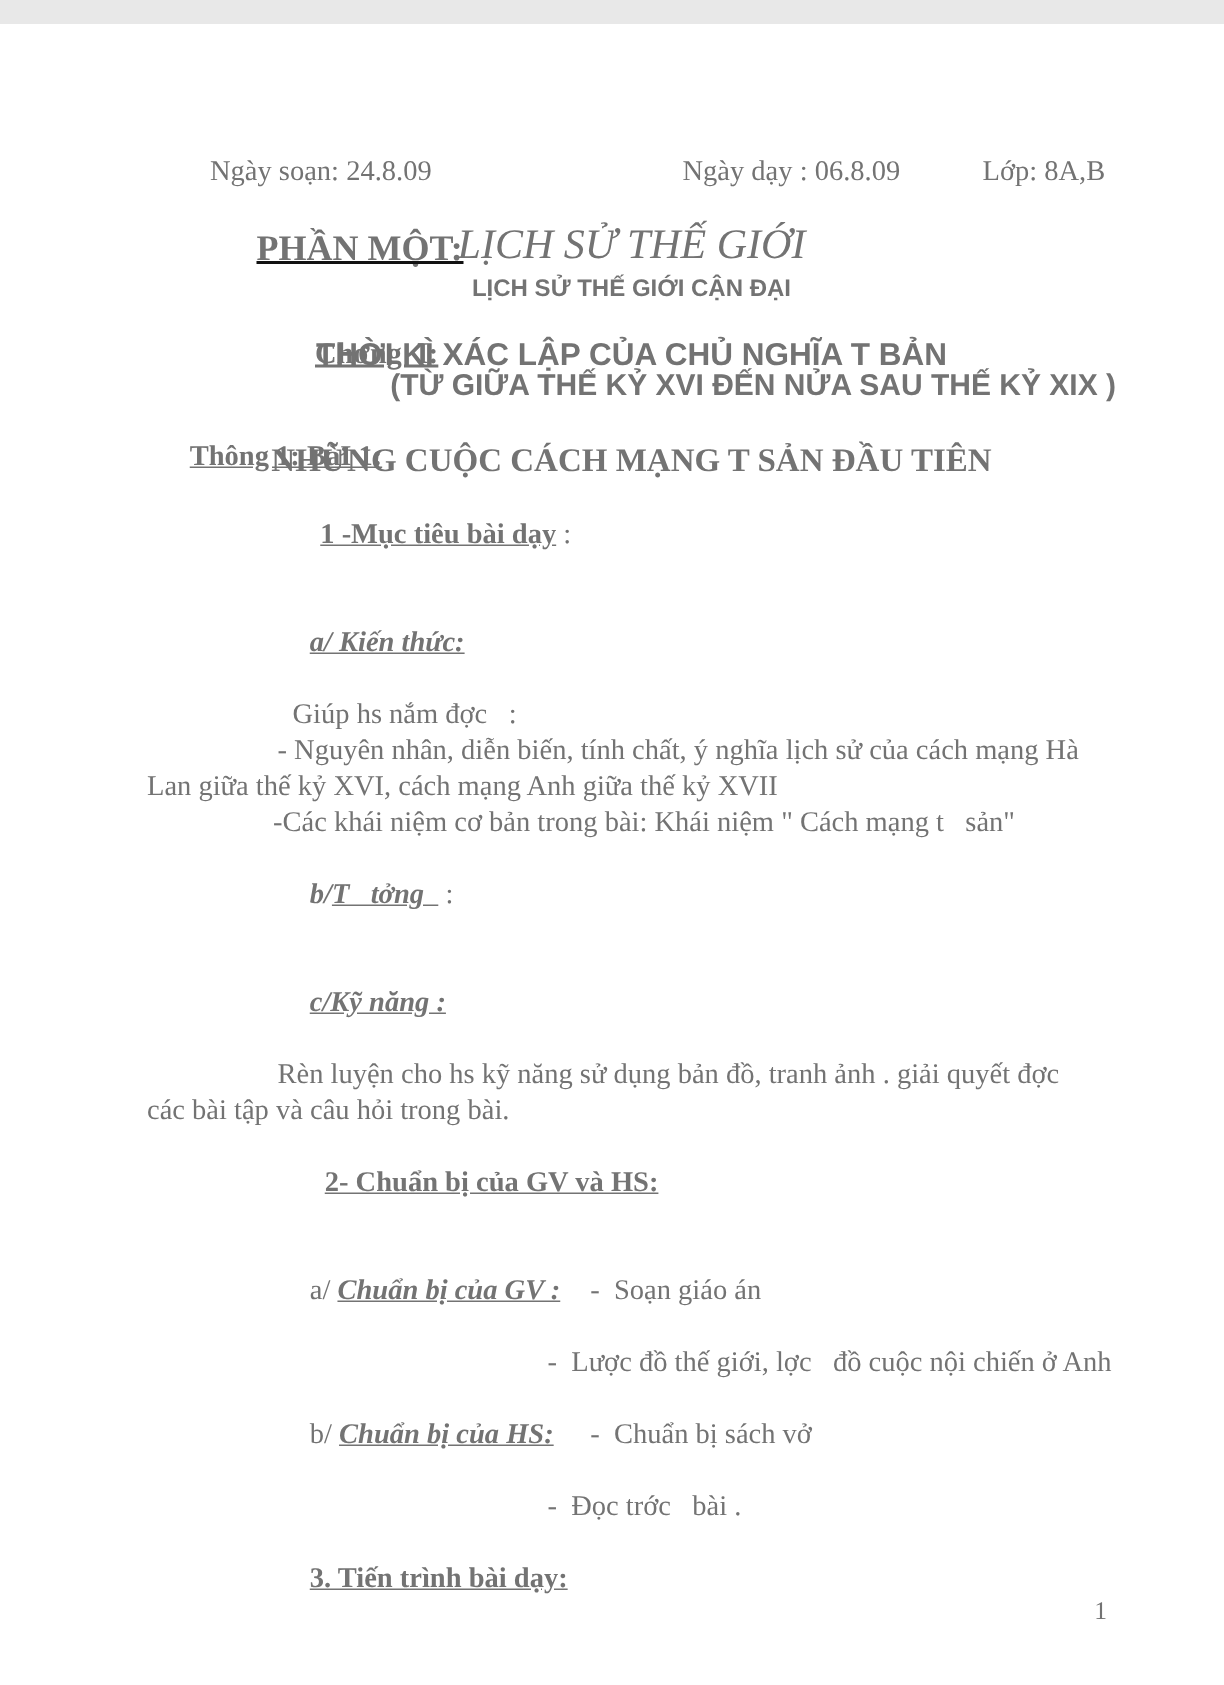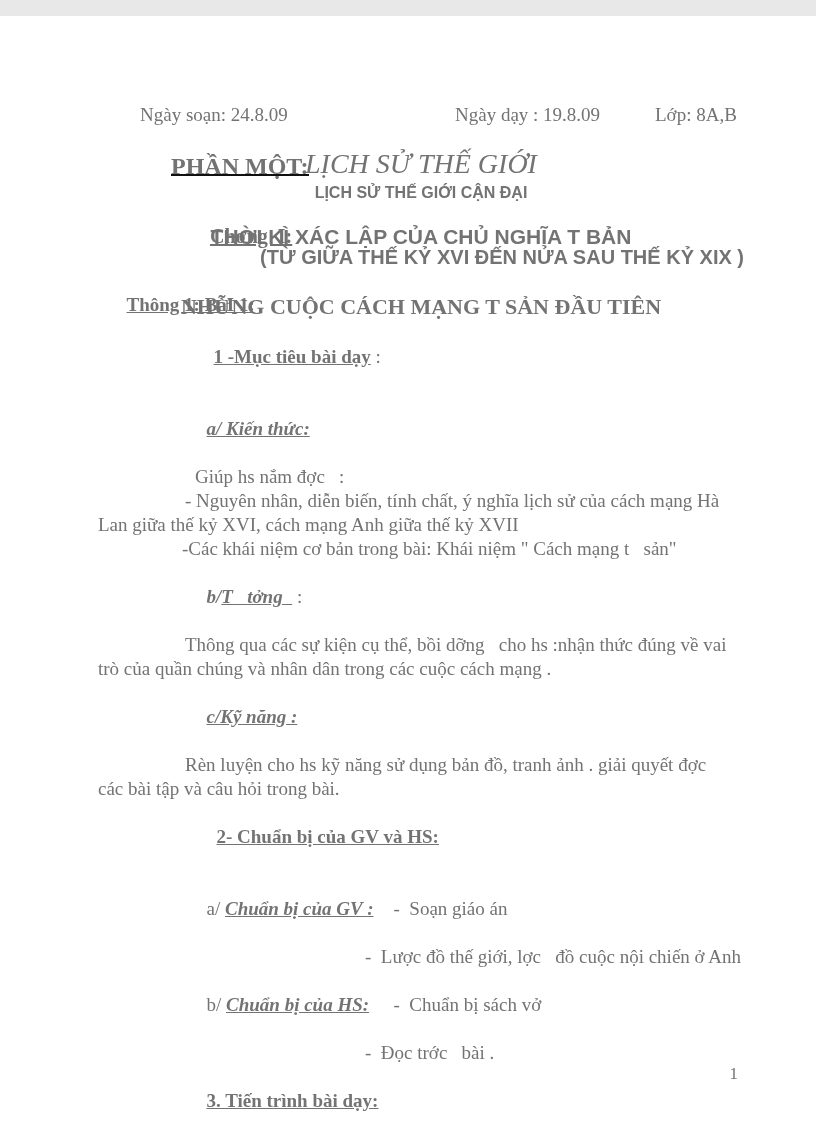--- a/index.html
+++ b/index.html
@@ -47,21 +47,21 @@
   .page-number { position:absolute; right:78px; top:1048px; font-size:17px; }
 </style>
 </head>
 <body>
 
 <div class="page">
   <div class="content">
 
     <p class="meta-line">
       <span class="meta-soan">Ngày soạn: 24.8.09</span>
-      <span class="meta-day">Ngày dạy : 19.8.09</span>
+      <span class="meta-day">Ngày dạy : 06.8.09</span>
       <span class="meta-lop">Lớp: 8A,B</span>
     </p>
 
     <p class="part-line">
       <span class="part-label">PHẦN MỘT:</span>
     </p>
 
     <h1 class="title-main">LỊCH SỬ THẾ GIỚI</h1>
     <h2 class="sans title-sub1">LỊCH SỬ THẾ GIỚI CẬN ĐẠI</h2>
 
@@ -83,21 +83,20 @@
     <p class="l pl80">
       <span class="b i u">a/ Kiến thức:</span>
     </p>
     <p class="l pl97">Giúp hs nắm đợc   :</p>
     <p class="l ind87">- Nguyên nhân, diễn biến, tính chất, ý nghĩa lịch sử của cách mạng Hà Lan giữa thế kỷ XVI, cách mạng Anh giữa thế kỷ XVII</p>
     <p class="l pl84">-Các khái niệm cơ bản trong bài: Khái niệm " Cách mạng t   sản"</p>
 
     <p class="l pl80">
       <span class="b i">b/</span><span class="b i u">T   tởng  </span><span> :</span>
     </p>
-    <p class="l ind87">Thông qua các sự kiện cụ thể, bồi dỡng   cho hs :nhận thức đúng về vai trò của quần chúng và nhân dân trong các cuộc cách mạng .</p>
 
     <p class="l pl80">
       <span class="b i u">c/Kỹ năng :</span>
     </p>
     <p class="l ind87">Rèn luyện cho hs kỹ năng sử dụng bản đồ, tranh ảnh . giải quyết đợc   các bài tập và câu hỏi trong bài.</p>
 
     <p class="l pl90">
       <span class="b u">2- Chuẩn bị của GV và HS:</span>
     </p>
 

